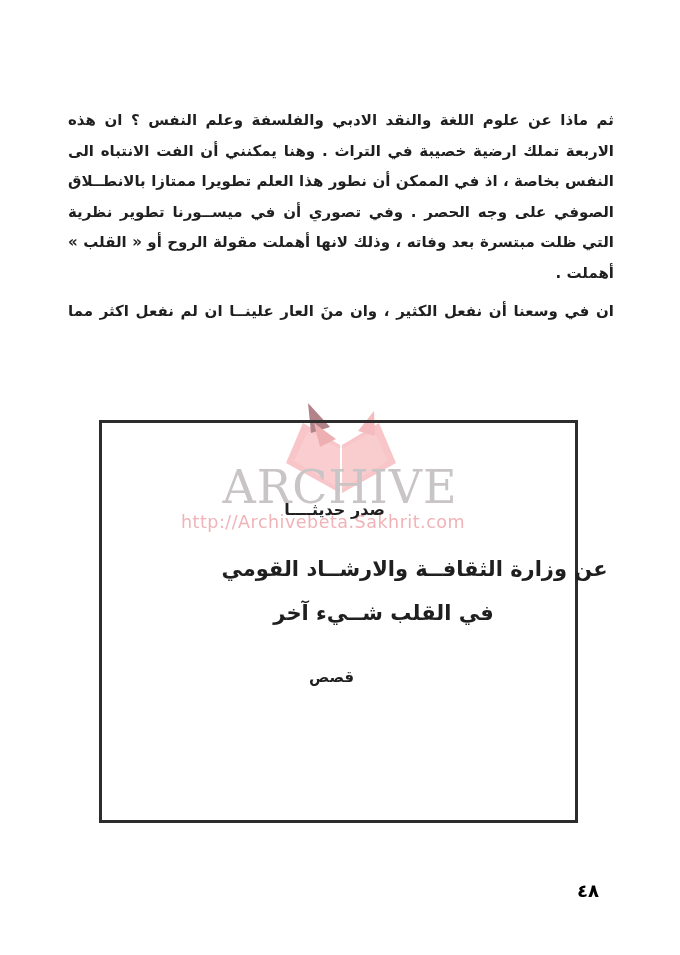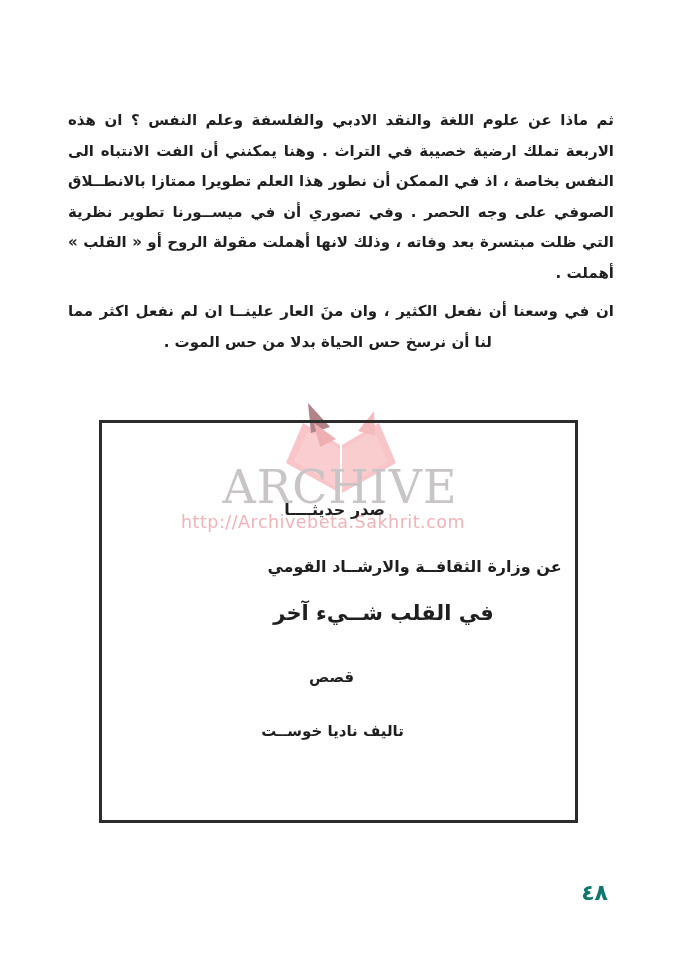--- a/index.html
+++ b/index.html
@@ -91,53 +91,52 @@
   .bx-line {
     position: absolute;
     width: 100%;
     text-align: center;
     direction: rtl;
     color: #1f1f1f;
     font-weight: 700;
     white-space: nowrap;
   }
   .bx-published { top: 77px;  left: -4px; font-size: 16px; }
-  .bx-ministry  { top: 134px; left: 76px; font-size: 16px; }
+  .bx-ministry  { top: 134px; left: 76px; font-size: 21px; }
   .bx-title     { top: 178px; left: 45px; font-size: 21px; }
   .bx-genre     { top: 245px; left: -7px; font-size: 15px; }
   .bx-author    { top: 299px; left: -6px; font-size: 15px; }
 
   
   .page-number {
     position: absolute;
     left: 568px;
     top: 880px;
     width: 40px;
-    text-align: right;
+    text-align: center;
     direction: rtl;
-    font-size: 22px;
+    font-size: 18px;
     font-weight: 700;
-    color: #0f766e;
+    color: #000000;
   }
 </style>
 </head>
 <body>
 
 <div class="page">
 
   <div class="body-text">
     <div class="line just">ثم ماذا عن علوم اللغة والنقد الادبي والفلسفة وعلم النفس ؟ ان هذه الايقاعات الثقافيــة</div>
     <div class="line just">الاربعة تملك ارضية خصيبة في التراث . وهنا يمكنني أن الفت الانتباه الى أهمية علم</div>
     <div class="line just">النفس بخاصة ، اذ في الممكن أن نطور هذا العلم تطويرا ممتازا بالانطــلاق مــن التراث</div>
     <div class="line just">الصوفي على وجه الحصر . وفي تصوري أن في ميســورنا تطوير نظرية كارل غوستاف يونغ</div>
     <div class="line just">التي ظلت مبتسرة بعد وفاته ، وذلك لانها أهملت مقولة الروح أو « القلب » وفقا لفهمها</div>
     <div class="line lastline">أهملت .</div>
     <div class="para-gap"></div>
     <div class="line just">ان في وسعنا أن نفعل الكثير ، وان منَ العار علينــا ان لم نفعل اكثر مما فعلنا . فلقد آن</div>
-    <div class="line lastline p2-last">لنا أن نرسخ حس الحياة بدلا من حس الموت .</div>
   </div>
 
   <div class="watermark">
     <svg class="wm-logo" viewBox="0 0 126 96" aria-hidden="true">
       <path d="M62,90 L8,60 L25,20 L62,42 Z" fill="#f8c5c8"></path>
       <path d="M64,90 L118,60 L101,20 L64,42 Z" fill="#f8c5c8"></path>
       <path d="M62,86 L16,58 L30,28 L62,46 Z" fill="#fbd6d7" opacity="0.55"></path>
       <path d="M64,86 L110,58 L96,28 L64,46 Z" fill="#fbd6d7" opacity="0.4"></path>
       <path d="M30,0 L52,24 L33,30 Z" fill="#b2848a"></path>
       <path d="M36,20 L58,36 L42,44 Z" fill="#eeafb2"></path>
@@ -146,18 +145,17 @@
     </svg>
     <div class="wm-brand">ARCHIVE</div>
     <div class="wm-url">http://Archivebeta.Sakhrit.com</div>
   </div>
 
   <div class="announce-box">
     <div class="bx-line bx-published">صدر حديثــــا</div>
     <div class="bx-line bx-ministry">عن وزارة الثقافــة والارشــاد القومي</div>
     <div class="bx-line bx-title">في القلب شــيء آخر</div>
     <div class="bx-line bx-genre">قصص</div>
-    <div class="bx-line bx-author">تاليف ناديا خوســت</div>
   </div>
 
   <div class="page-number">٤٨</div>
 
 </div>
 
 </body></html>

